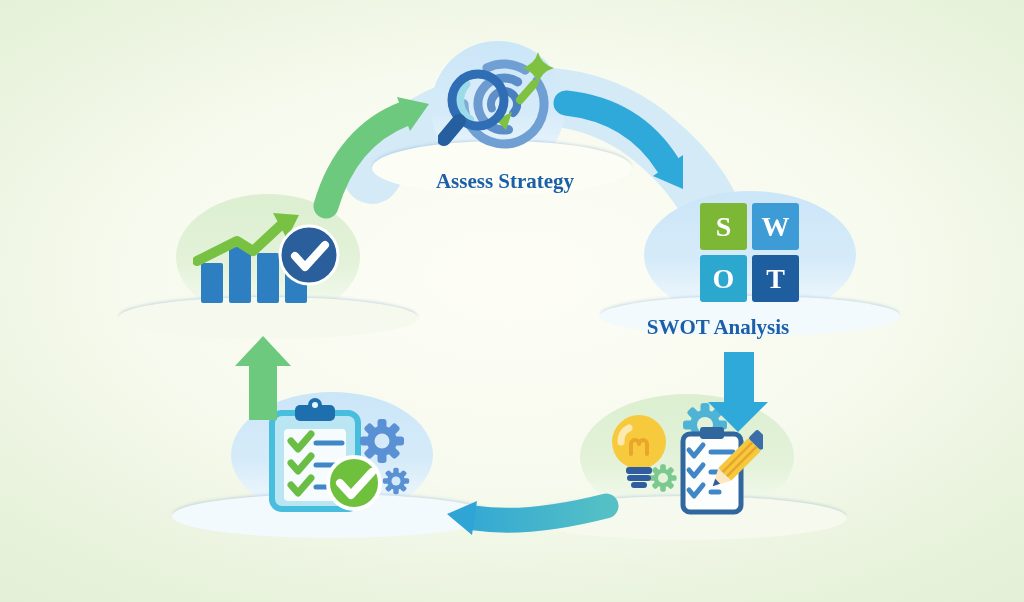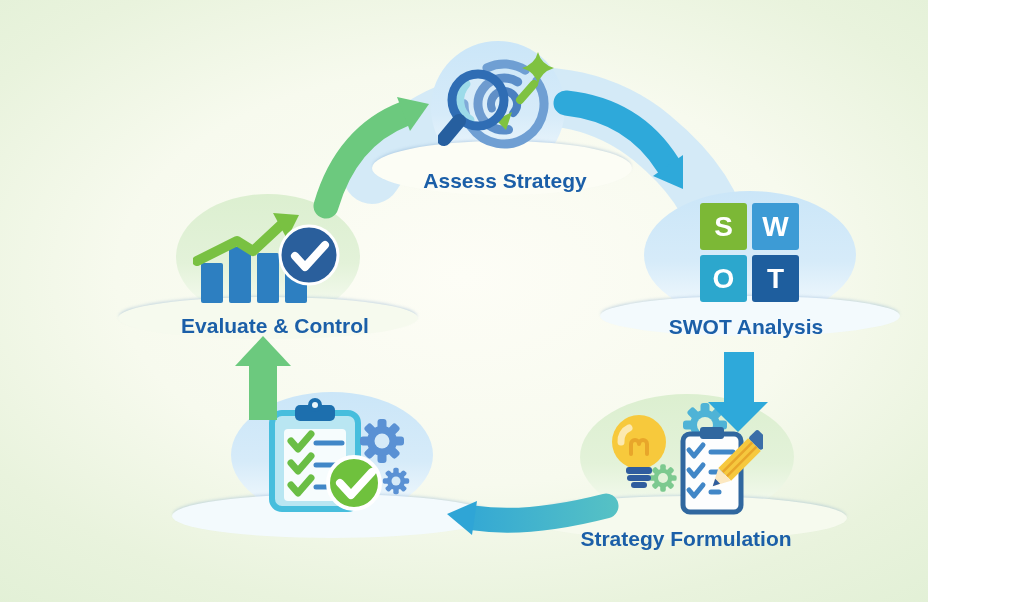--- a/index.html
+++ b/index.html
@@ -1,19 +1,19 @@
 <!DOCTYPE html>
 <html><head>
 <meta charset="utf-8">
 <style>
   html,body{margin:0;padding:0;background:#ffffff;}
   .stage{
-    position:relative;width:928px;height:602px;overflow:hidden;
+    position:relative;width:1024px;height:602px;overflow:hidden;
     background:radial-gradient(ellipse 78% 72% at 50% 46%, #fdfdf6 0%, #f7faee 48%, #e9f3dd 78%, #e2f0d6 100%);
-    font-family:Liberation Sans, sans-serif;
+    font-family:Liberation Serif, serif;
   }
   svg.layer{position:absolute;left:0;top:0;}
   .layer-back{z-index:1;}
   .layer-front{z-index:6;pointer-events:none;}
   .bubble{position:absolute;border-radius:50%;z-index:2;}
   .bubble-blue{background:linear-gradient(180deg,#cbe6f8 0%,#d6ebf9 55%,#ecf6fc 85%,#f8fcfe 100%);}
   .bubble-green{background:linear-gradient(180deg,#dcefd0 0%,#e3f2d9 55%,#f2f9ec 85%,#fafdf6 100%);}
   .ground{position:absolute;border-radius:50%;z-index:3;box-shadow:0 -2px 3px -1px rgba(120,160,200,0.35);}
   .ground-blue{background:#f3fafd;}
   .ground-green{background:#f6faee;}
@@ -77,21 +77,21 @@
   <div class="label" style="left:345px;top:169px;">Assess Strategy</div>
 
   <div class="bubble bubble-blue" style="left:644px;top:191px;width:212px;height:128px;"></div>
   <div class="ground ground-blue" style="left:600px;top:296px;width:300px;height:40px;"></div>
   <div class="swot-grid" style="left:700px;top:203px;">
     <div class="swot-tile tile-s">S</div>
     <div class="swot-tile tile-w">W</div>
     <div class="swot-tile tile-o">O</div>
     <div class="swot-tile tile-t">T</div>
   </div>
-  <div class="label" style="left:586px;top:315px;">SWOT Analysis</div>
+  <div class="label" style="left:558px;top:315px;">SWOT Analysis</div>
 
   <div class="bubble bubble-green" style="left:580px;top:394px;width:214px;height:126px;"></div>
   <div class="ground ground-green" style="left:527px;top:496px;width:320px;height:44px;"></div>
   <svg class="icon" style="left:603px;top:398px;" width="160" height="120" viewBox="0 0 160 120">
     <use href="#gear16" fill="#4fb3d6" transform="translate(102,27)"></use>
     <circle cx="102" cy="27" r="8" fill="#e3f2d9"></circle>
     <use href="#gear16" fill="#7cc98f" transform="translate(60,80) scale(0.62)"></use>
     <circle cx="60" cy="80" r="5" fill="#e3f2d9"></circle>
     <circle cx="36" cy="44" r="27" fill="#f7c93c"></circle>
     <path d="M26 30 a14 14 0 0 0 -8 14" stroke="#fce9b0" stroke-width="7" fill="none" stroke-linecap="round"></path>
@@ -106,21 +106,20 @@
     <path d="M86 92 l5 6 l9 -11" stroke="#4187c7" stroke-width="5" fill="none" stroke-linecap="round" stroke-linejoin="round"></path>
     <path d="M108 54 h22 M108 74 h18 M108 94 h8" stroke="#4187c7" stroke-width="5" stroke-linecap="round"></path>
     <g transform="translate(138,60) rotate(45)">
       <rect x="-9" y="-32" width="18" height="13" rx="3" fill="#3b6ea8"></rect>
       <rect x="-9" y="-19" width="18" height="42" fill="#f6c83e"></rect>
       <path d="M-3 -19 v42 M3 -19 v42" stroke="#e8a62a" stroke-width="2.5"></path>
       <polygon points="-9,23 9,23 0,40" fill="#fce8c0"></polygon>
       <polygon points="-3.5,33 3.5,33 0,40" fill="#2f5d9e"></polygon>
     </g>
   </svg>
-  <div class="label" style="left:526px;top:527px;">Strategy Formulation</div>
 
   <div class="bubble bubble-blue" style="left:231px;top:392px;width:202px;height:126px;"></div>
   <div class="ground ground-blue" style="left:172px;top:494px;width:320px;height:44px;"></div>
   <svg class="icon" style="left:258px;top:395px;" width="155" height="118" viewBox="0 0 155 118">
     <rect x="14" y="18" width="86" height="96" rx="10" fill="#b9e6f2" stroke="#47bedd" stroke-width="6"></rect>
     <rect x="26" y="34" width="62" height="72" rx="4" fill="#f6fcfd"></rect>
     <rect x="37" y="10" width="40" height="16" rx="5" fill="#1d6fae"></rect>
     <circle cx="57" cy="10" r="7" fill="#1d6fae"></circle>
     <circle cx="57" cy="10" r="3" fill="#e8f6fb"></circle>
     <use href="#gear16" fill="#5a91d4" transform="translate(124,46)"></use>
@@ -140,21 +139,20 @@
   <svg class="icon" style="left:193px;top:203px;" width="150" height="105" viewBox="0 0 150 105">
     <rect x="8" y="60" width="22" height="40" rx="2" fill="#2d7fc1"></rect>
     <rect x="36" y="44" width="22" height="56" rx="2" fill="#2d7fc1"></rect>
     <rect x="64" y="50" width="22" height="50" rx="2" fill="#2d7fc1"></rect>
     <rect x="92" y="32" width="22" height="68" rx="2" fill="#2d7fc1"></rect>
     <path d="M4 58 L44 38 L60 48 L88 22" stroke="#79c142" stroke-width="10" fill="none" stroke-linecap="round" stroke-linejoin="round"></path>
     <polygon points="80,10 106,12 94,36" fill="#79c142"></polygon>
     <circle cx="116" cy="52" r="29" fill="#2a5f9c" stroke="#ffffff" stroke-width="3"></circle>
     <path d="M102 53 l10 11 l20 -22" stroke="#ffffff" stroke-width="8" fill="none" stroke-linecap="round" stroke-linejoin="round"></path>
   </svg>
-  <div class="label" style="left:115px;top:314px;">Evaluate &amp; Control</div>
 
   <svg class="layer layer-front" width="1024" height="602" viewBox="0 0 1024 602">
     <g>
       <path d="M 326 206 C 340 158 368 128 404 114" fill="none" stroke="#6cc97e" stroke-width="25" stroke-linecap="round"></path>
       <polygon points="429,104 410,131 397,97" fill="#6cc97e"></polygon>
     </g>
     <g>
       <path d="M 566 103 C 612 108 646 130 668 165" fill="none" stroke="#2ea9da" stroke-width="25" stroke-linecap="round"></path>
       <polygon points="683,189 653,176 683,155" fill="#2ea9da"></polygon>
     </g>

